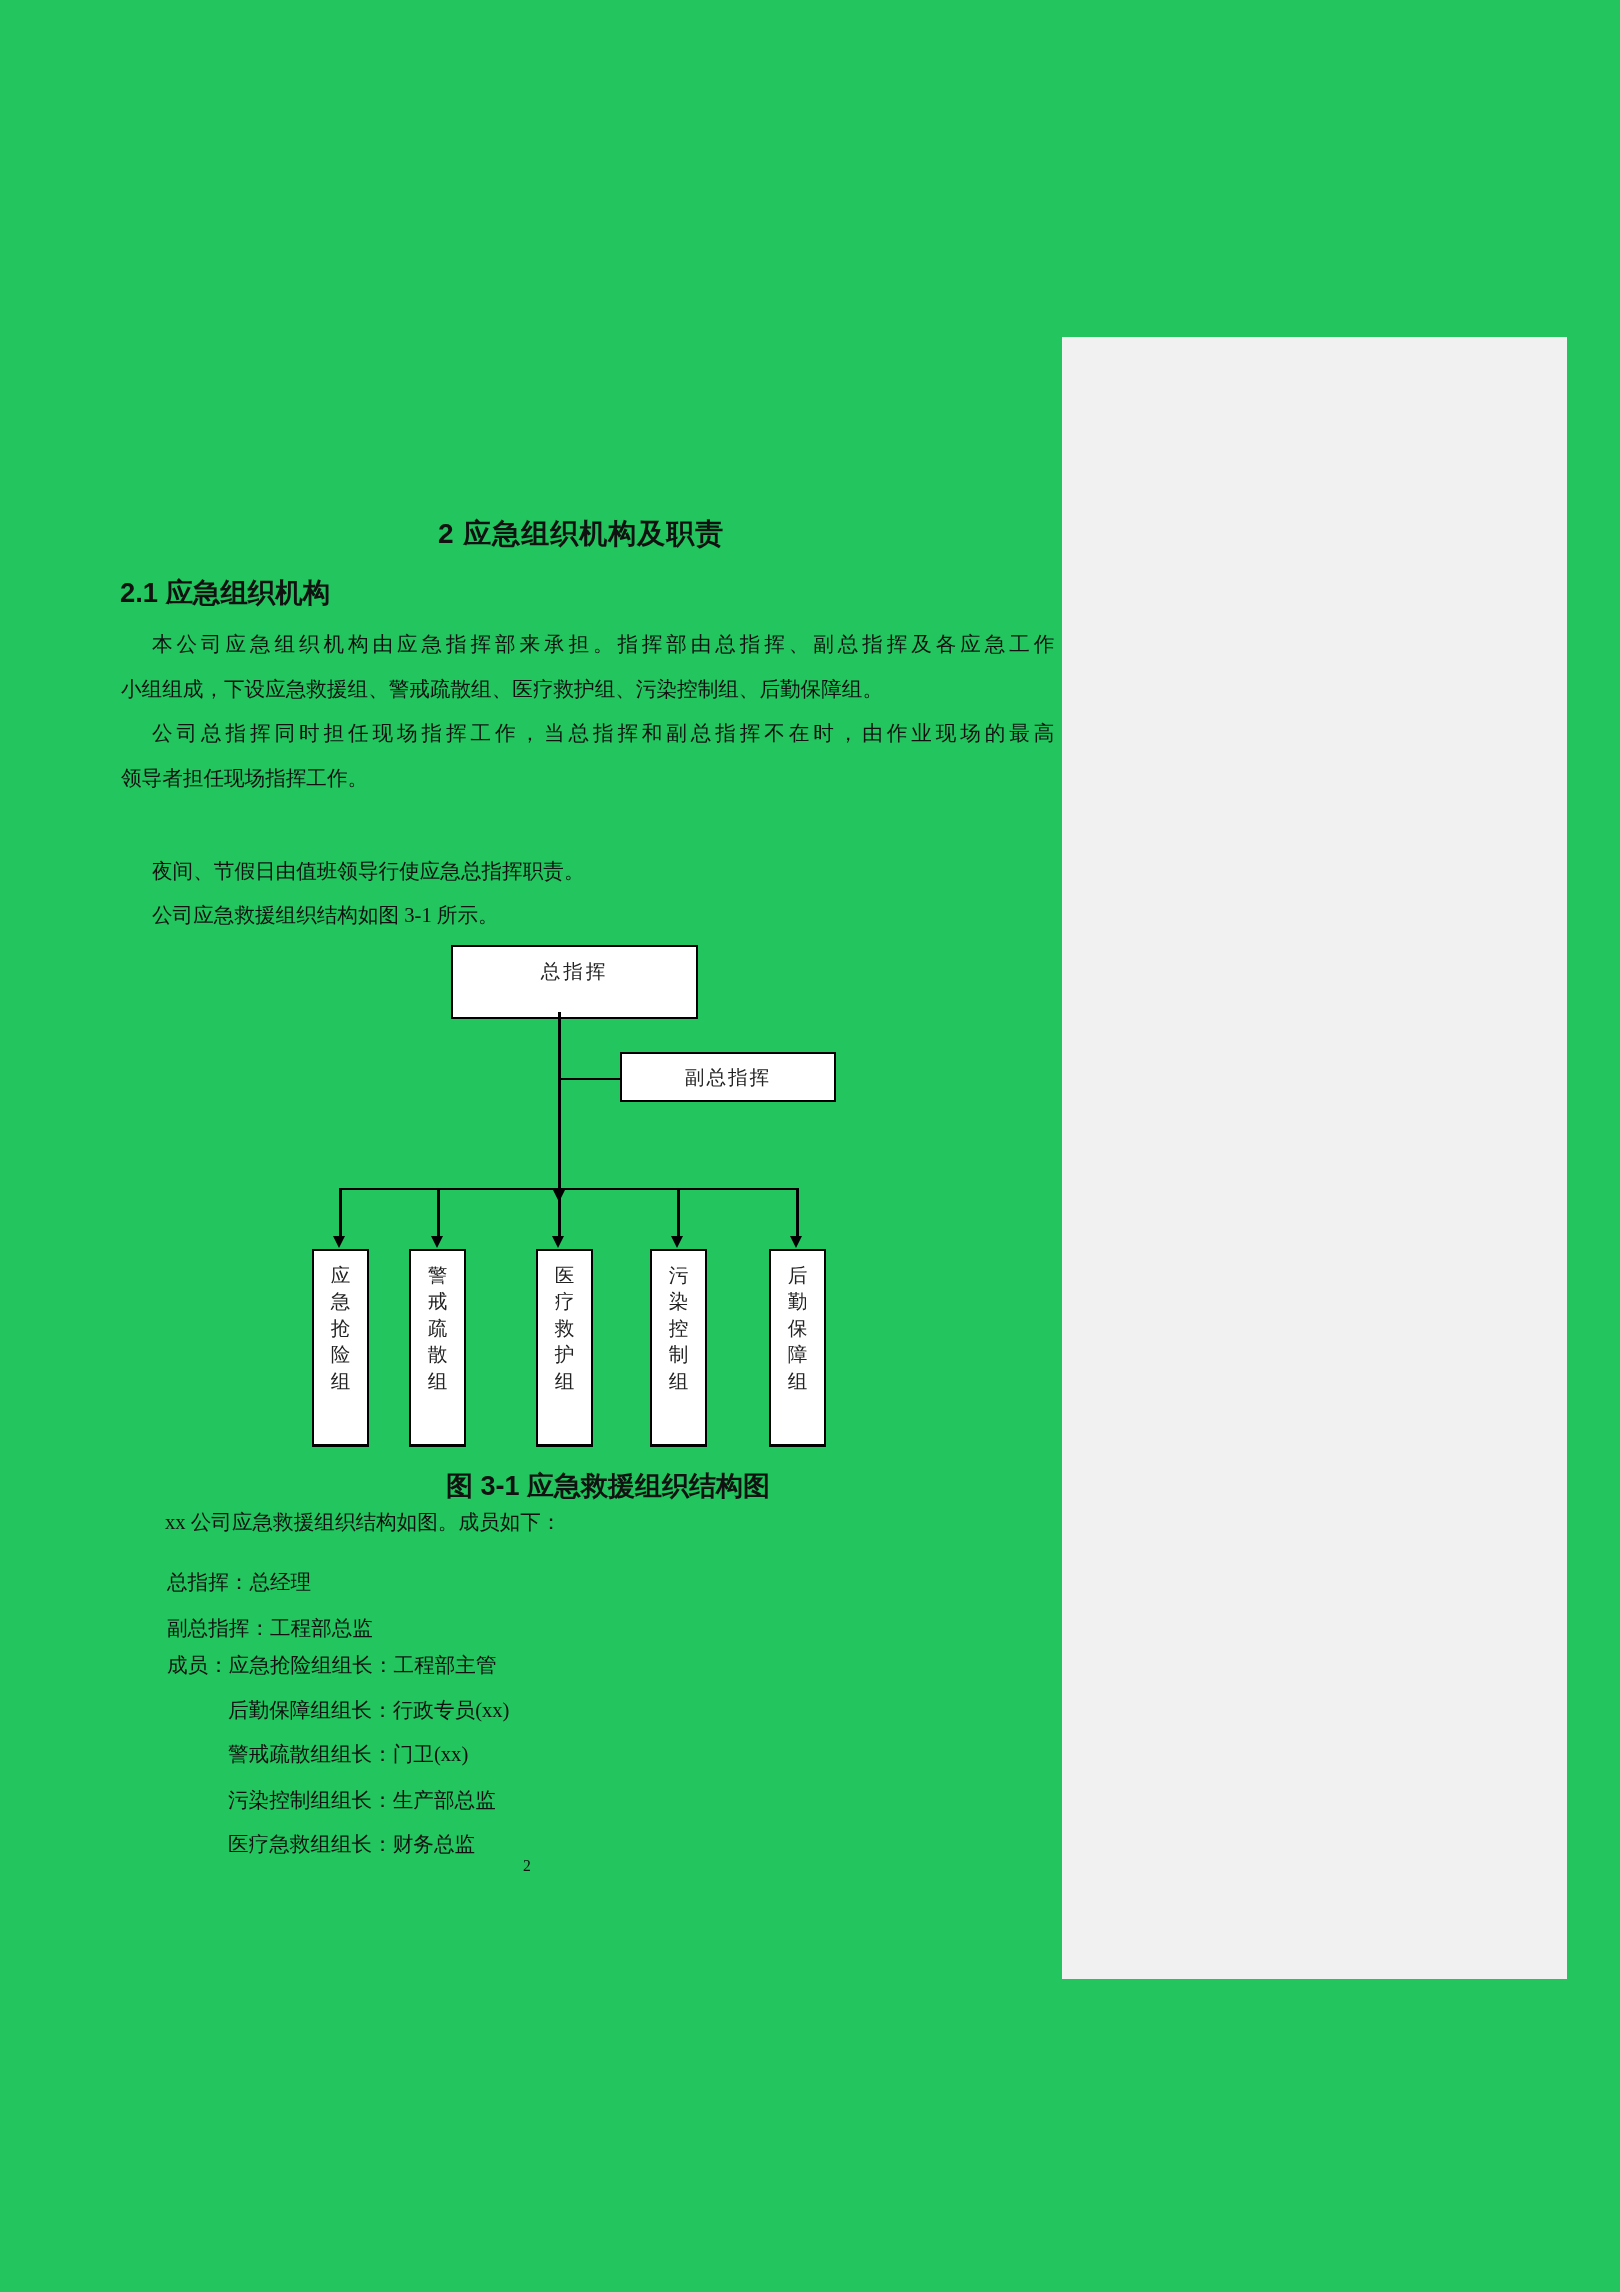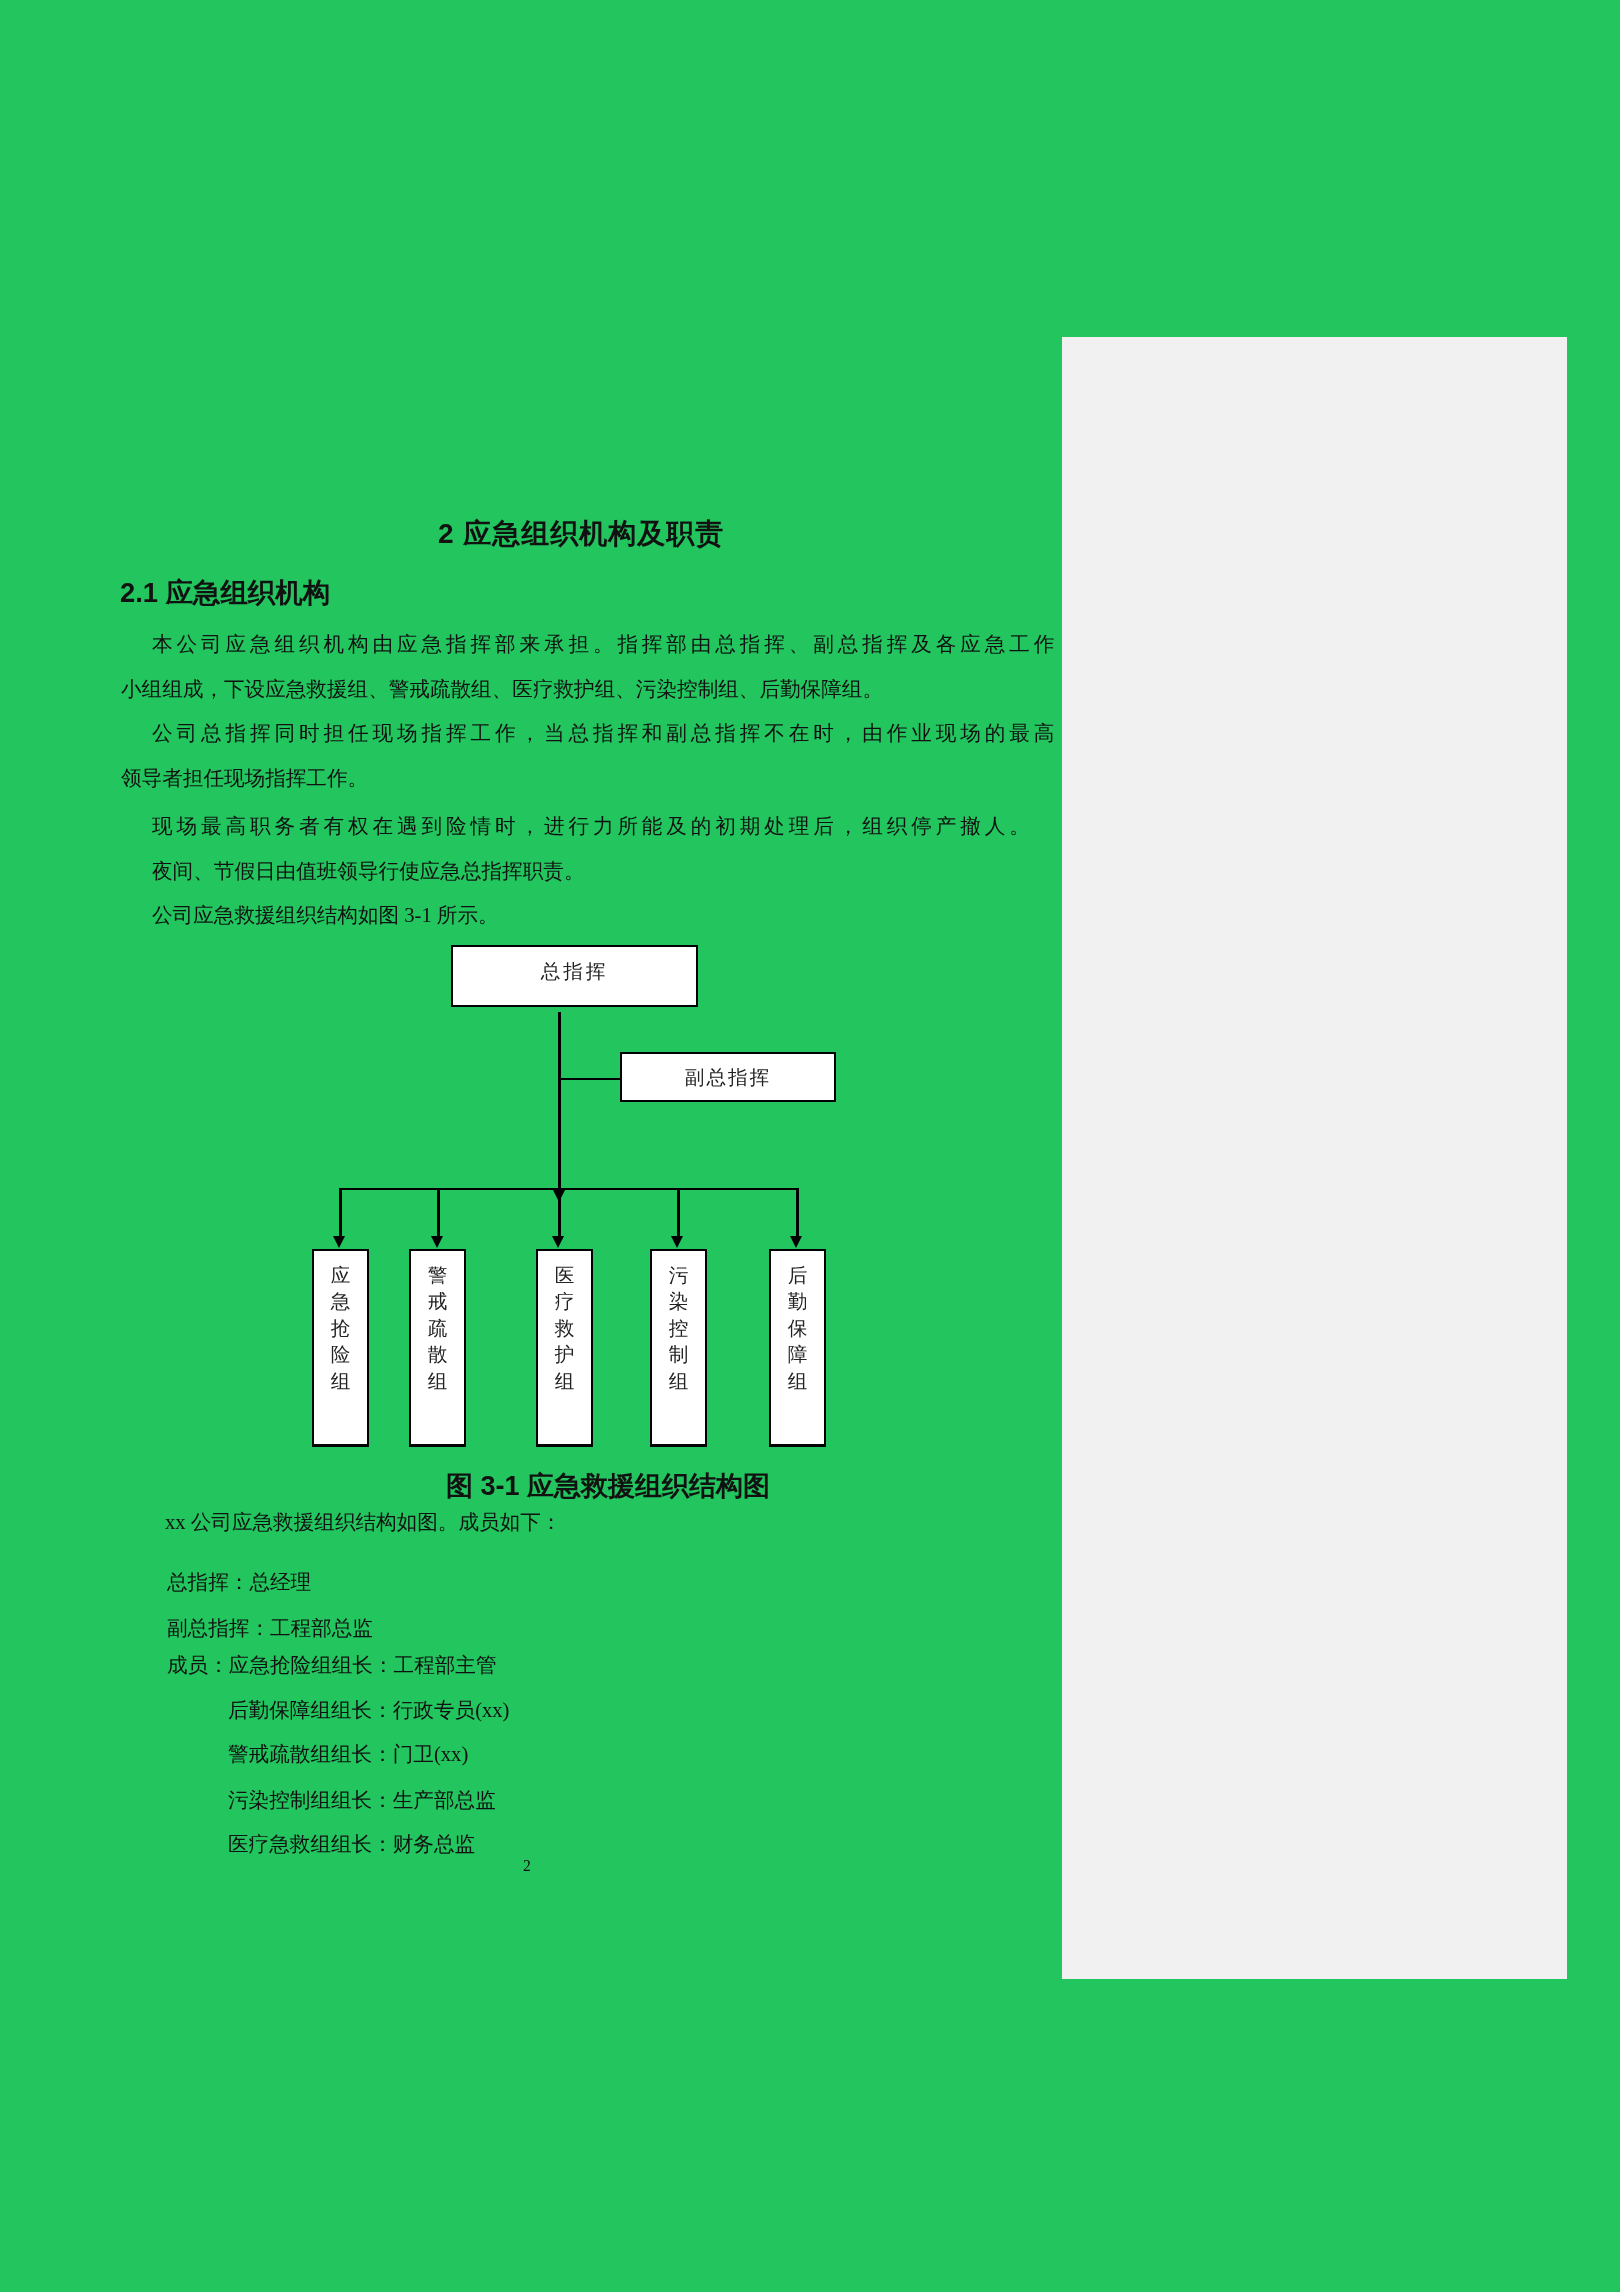--- a/index.html
+++ b/index.html
@@ -27,21 +27,21 @@
   }
   .bline{font-size:20.6px;line-height:22.5px;}
   .just{letter-spacing:3.9px;}
   
   .obox{
     position:absolute;box-sizing:border-box;
     border:2px solid #000;background:#fff;
     display:flex;justify-content:center;
     font-size:19.6px;color:#222;
   }
-  .chief{left:451px;top:945px;width:247px;height:62px;padding-top:10.8px;letter-spacing:2.9px;}
+  .chief{left:451px;top:945px;width:247px;height:74px;padding-top:10.8px;letter-spacing:2.9px;}
   .deputy{left:620px;top:1052px;width:216px;height:50px;border-width:2.9px;align-items:center;letter-spacing:2px;}
   .vline,.hline,.drop-shaft{position:absolute;background:#000;}
   .trunk{left:558px;top:1012px;width:2.9px;height:178px;}
   .deputy-conn{left:560px;top:1078px;width:61px;height:2px;}
   .distrib{left:339px;top:1188px;width:460px;height:2px;}
   .drop-shaft{top:1190px;width:2.9px;height:47px;}
   .arrowhead{
     position:absolute;width:0;height:0;
     border-left:6.9px solid transparent;
     border-right:6.9px solid transparent;
@@ -71,21 +71,20 @@
   <div class="gray-block"></div>
 
   <div class="abs doc-title" style="left:438px;top:520px;">2  应急组织机构及职责</div>
 
   <div class="abs sec-heading" style="left:120px;top:579px;">2.1 应急组织机构</div>
 
   <div class="abs bline just" style="left:152px;top:633px;">本公司应急组织机构由应急指挥部来承担。指挥部由总指挥、副总指挥及各应急工作</div>
   <div class="abs bline" style="left:121px;top:678px;">小组组成，下设应急救援组、警戒疏散组、医疗救护组、污染控制组、后勤保障组。</div>
   <div class="abs bline just" style="left:152px;top:722px;">公司总指挥同时担任现场指挥工作，当总指挥和副总指挥不在时，由作业现场的最高</div>
   <div class="abs bline" style="left:121px;top:767px;">领导者担任现场指挥工作。</div>
-  <div class="abs bline just" style="left:152px;top:815px;">现场最高职务者有权在遇到险情时，进行力所能及的初期处理后，组织停产撤人。</div>
   <div class="abs bline" style="left:152px;top:860px;">夜间、节假日由值班领导行使应急总指挥职责。</div>
   <div class="abs bline" style="left:152px;top:904px;">公司应急救援组织结构如图 3-1 所示。</div>
 
   <div>
     <div class="obox chief">
       <span>总指挥</span>
     </div>
 
     <div class="vline trunk"></div>
     <div class="hline deputy-conn"></div>

